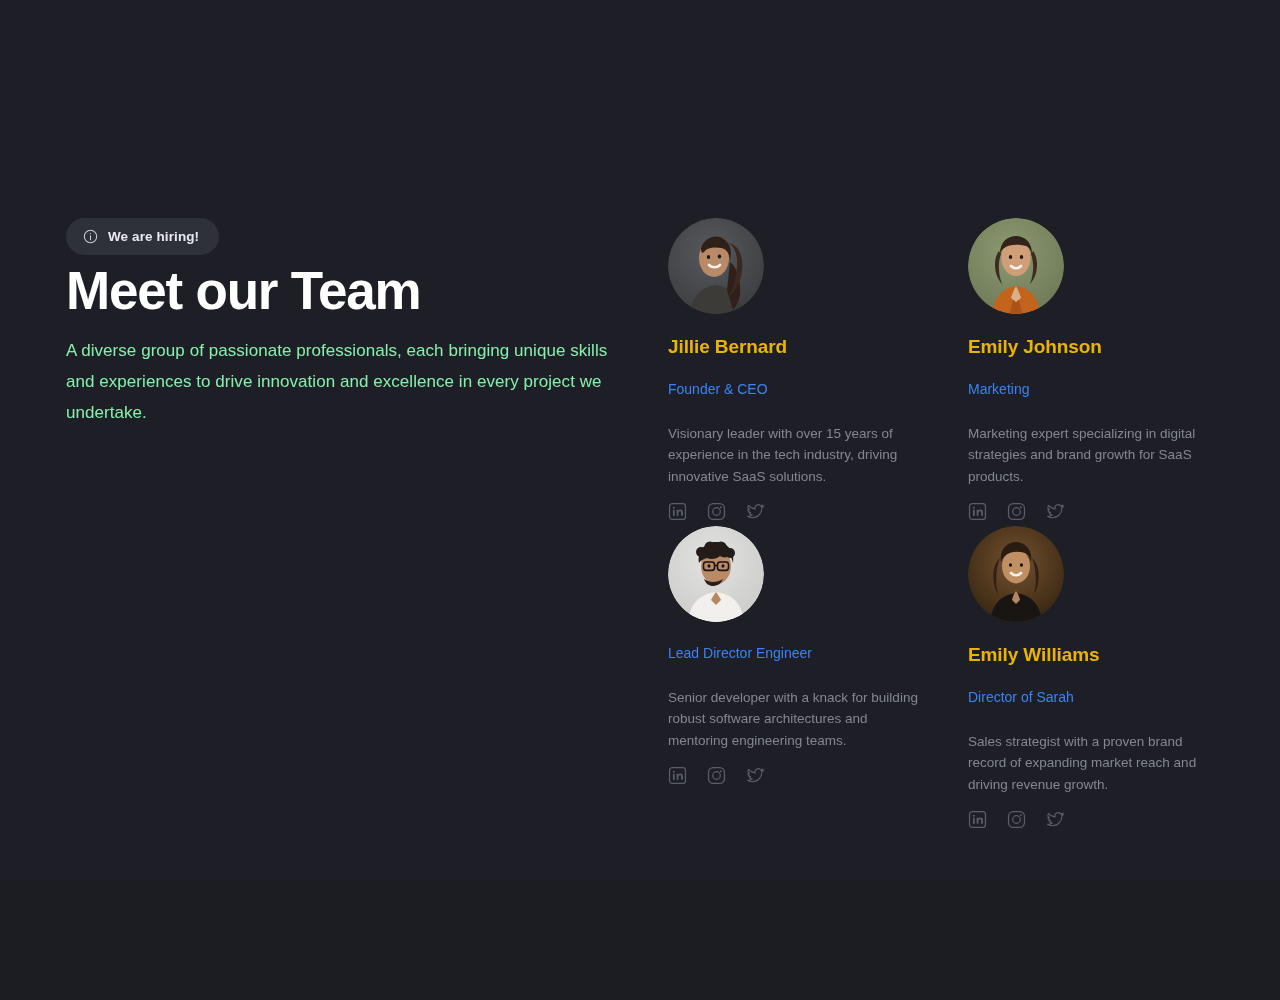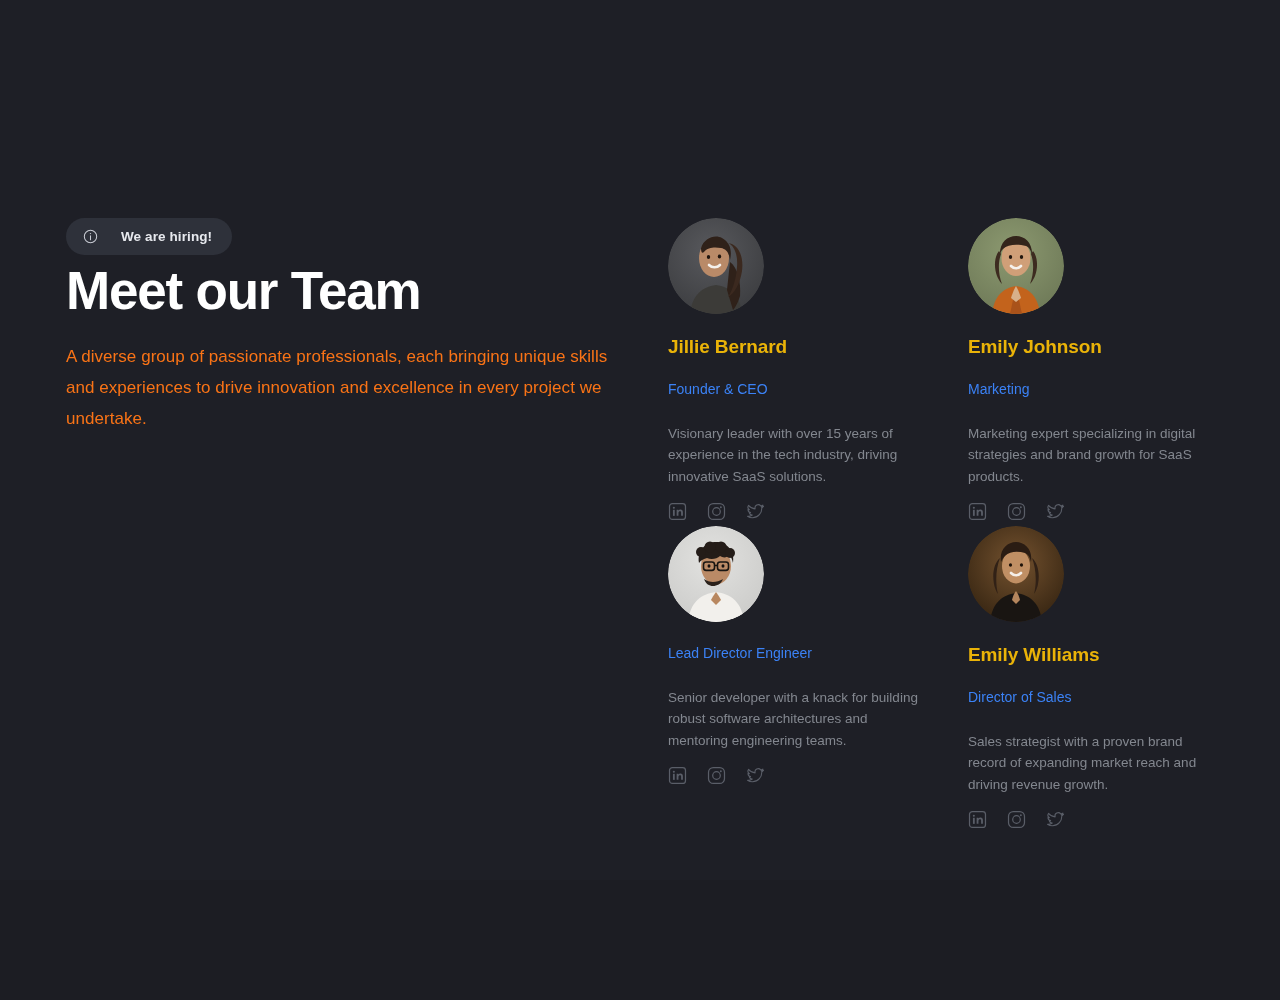--- a/index.html
+++ b/index.html
@@ -45,21 +45,21 @@
   .intro {
     position: absolute;
     left: 66px;
     top: 218px;
     width: 560px;
   }
 
   .badge {
     display: inline-flex;
     align-items: center;
-    gap: 23px;
+    gap: 10px;
     height: 37px;
     padding: 0 20px 0 17px;
     border-radius: 19px;
     background: #2e313a;
   }
 
   .badge-icon {
     width: 15px;
     height: 15px;
     display: block;
@@ -78,25 +78,25 @@
   .headline {
     margin-top: 8px;
     font-size: 53px;
     line-height: 1.06;
     font-weight: bold;
     color: #ffffff;
     letter-spacing: -1.2px;
   }
 
   .intro-desc {
-    margin-top: 22px;
+    margin-top: 16px;
     width: 552px;
     font-size: 17px;
     line-height: 31px;
-    color: #f97316;
+    color: #86efac;
     letter-spacing: 0.05px;
   }
 
   
   .team-grid {
     position: absolute;
     left: 668px;
     top: 218px;
     width: 560px;
     display: grid;
@@ -369,21 +369,21 @@
               <ellipse cx="48" cy="40" rx="14" ry="17.5" fill="#c08f64"></ellipse>
               <path d="M33 36c-2-12 6-20 15-20s17 8 15 20c-1-5-3-8-6-9-7-2-15-2-20 3-2 2-3 4-4 6z" fill="#2a1c13"></path>
               <path d="M32 32c-6 5-8 16-6 26 1 6 4 10 4 10-3-12-2-26 2-36zM64 32c6 5 8 16 6 26-1 6-4 10-4 10 3-12 2-26-2-36z" fill="#312116"></path>
               <ellipse cx="42.5" cy="39" rx="1.6" ry="1.8" fill="#1d1209"></ellipse>
               <ellipse cx="53.5" cy="39" rx="1.6" ry="1.8" fill="#1d1209"></ellipse>
               <path d="M43 47c3 3 7 3 10 0" stroke="#f5efe9" stroke-width="2.6" fill="none" stroke-linecap="round"></path>
             </g>
           </svg>
         </div>
         <div class="member-name">Emily Williams</div>
-        <div class="member-role">Director of Sales</div>
+        <div class="member-role">Director of Sarah</div>
         <div class="member-bio">Sales strategist with a proven brand record of expanding market reach and driving revenue growth.</div>
         <div class="socials">
           <a class="social-link">
             <svg viewBox="0 0 20 20" fill="none" xmlns="http://www.w3.org/2000/svg">
               <rect x="1.6" y="1.6" width="16.8" height="16.8" rx="3" stroke="currentColor" stroke-width="1.3"></rect>
               <rect x="5.2" y="8.2" width="1.9" height="6.4" fill="currentColor"></rect>
               <circle cx="6.15" cy="6" r="1.1" fill="currentColor"></circle>
               <path d="M9.1 14.6V8.2h1.9v.9c.5-.8 1.4-1.1 2.3-1.1 1.5 0 2.4 1 2.4 2.8v3.8h-1.9v-3.4c0-1-.4-1.5-1.2-1.5-.9 0-1.6.6-1.6 1.7v3.2z" fill="currentColor"></path>
             </svg>
           </a>

